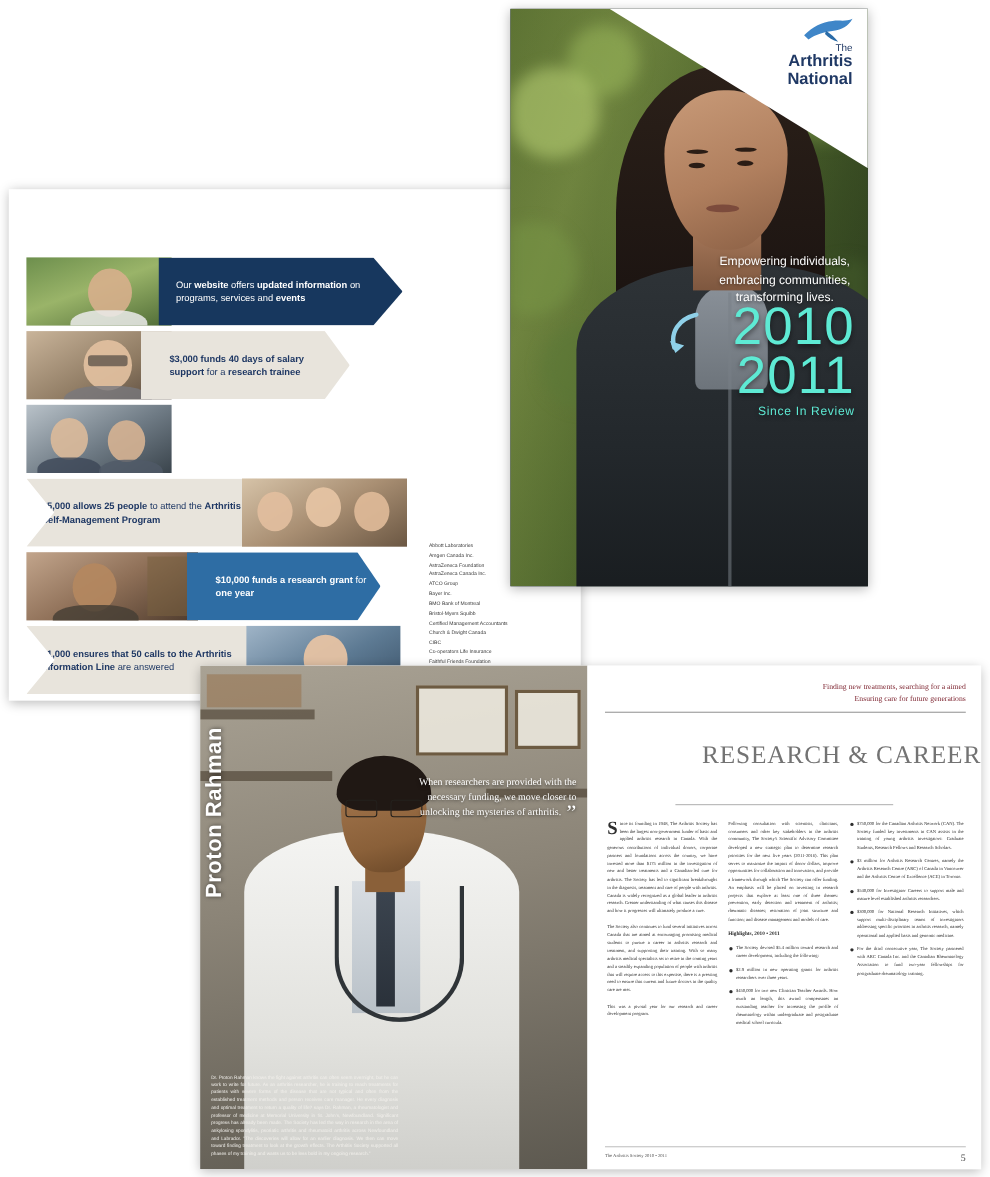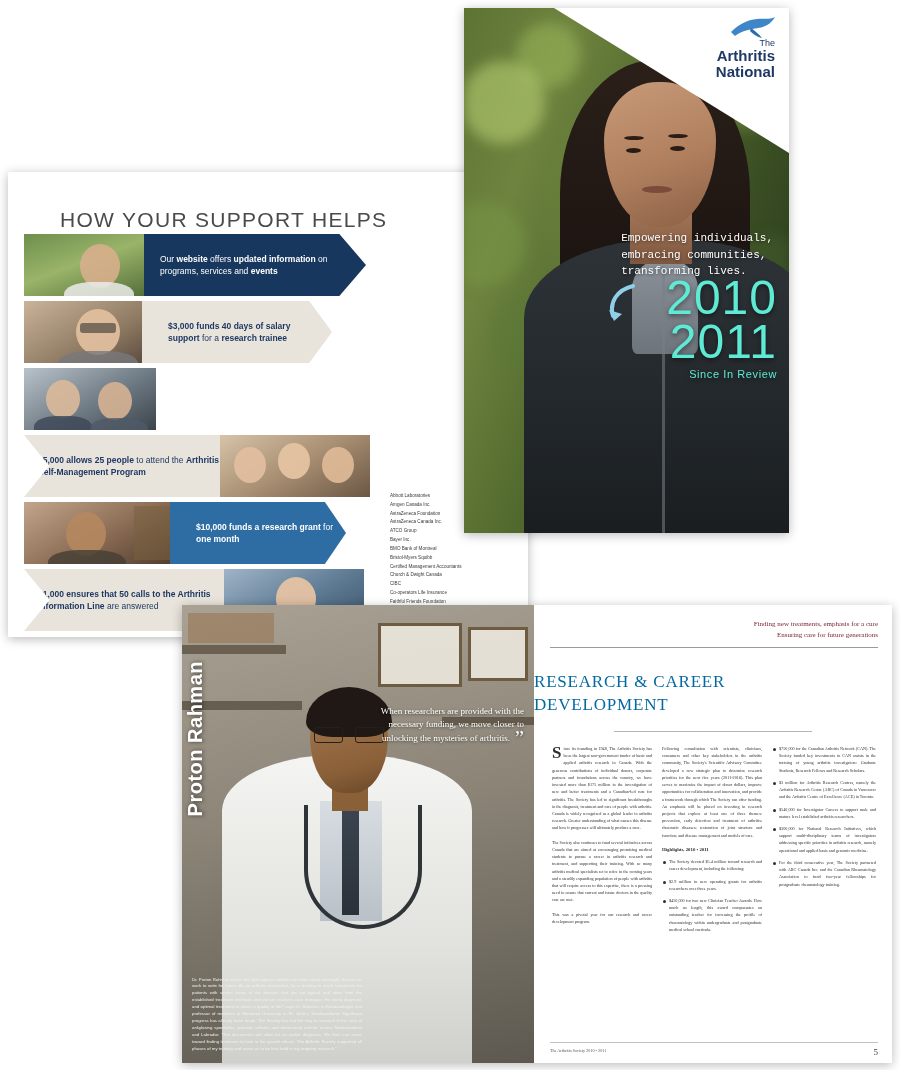--- a/index.html
+++ b/index.html
@@ -225,26 +225,25 @@
     line-height: 1.05;
   }
   #cover-bird {
     position: absolute;
     right: 12px; top: 6px;
     width: 48px; height: 26px;
   }
   #cover-tagline {
     position: absolute;
     right: 16px; top: 222px;
-    text-align: left;
+    text-align: center;
     color: #ffffff;
     font-size: 11px;
     line-height: 1.5;
     text-shadow: 0 1px 3px rgba(0,0,0,0.5);
-    font-family: Liberation Mono, monospace;
   }
   #cover-years {
     position: absolute;
     right: 12px; top: 268px;
     text-align: right;
     color: #5eead4;
     text-shadow: 0 2px 5px rgba(0,0,0,0.45);
   }
   #cover-years .y {
     font-size: 48px;
@@ -405,25 +404,25 @@
   }
   #research-rule {
     position: absolute;
     left: 16px; right: 14px; top: 42px;
     height: 1px;
     background: #9a9a9a;
   }
   #research-heading {
     position: absolute;
     left: 0; right: 0; top: 66px;
-    text-align: left;
+    text-align: right;
     font-family: "Liberation Serif", serif;
-    font-size: 17px;
+    font-size: 23px;
     letter-spacing: 0.8px;
-    color: #0369a1;
+    color: #737373;
     line-height: 1.35;
   }
   #research-heading-rule {
     position: absolute;
     left: 80px; right: 80px; top: 126px;
     height: 1px;
     background: #b5b5b5;
   }
   .rcol {
     position: absolute;
@@ -485,41 +484,40 @@
     position: absolute;
     left: 16px; right: 14px; bottom: 20px;
     height: 1px;
     background: #c2c2c2;
   }
 </style>
 </head>
 <body>
 
 <div class="page" id="page-support">
-  <div class="support-title">HOW YOUR SUPPORT HELPS</div>
 
   <div class="support-rows">
 
     <div class="srow">
       <div class="photo ph1" style="left:0;">
         <div class="face" style="left:56px;top:10px;width:40px;height:44px;background:rgba(215,175,140,0.9);"></div>
         <div class="face" style="left:40px;top:48px;width:70px;height:30px;background:rgba(235,235,235,0.85);border-radius:40% 40% 0 0;"></div>
       </div>
       <div class="band dark chev-right" style="left:120px;width:222px;">
         <span id="t-website">Our <b>website</b> offers <b>updated information</b> on programs, services and <b>events</b></span>
       </div>
     </div>
 
     <div class="srow">
       <div class="photo ph2" style="left:0;">
         <div class="face" style="left:52px;top:8px;width:44px;height:46px;background:rgba(226,192,160,0.92);"></div>
         <div class="face" style="left:56px;top:22px;width:36px;height:10px;background:rgba(40,40,40,0.55);border-radius:3px;"></div>
         <div class="face" style="left:34px;top:50px;width:80px;height:30px;background:rgba(120,120,125,0.8);border-radius:40% 40% 0 0;"></div>
       </div>
-      <div class="band lt chev-right" style="left:118px;width:190px;background:#e8e4dc;color:#1f3864;">
+      <div class="band lt chev-right" style="left:104px;width:190px;background:#e8e4dc;color:#1f3864;">
         <span id="t-salary"><b>$3,000 funds 40 days of salary support</b> for a <b>research trainee</b></span>
       </div>
     </div>
 
     <div class="srow">
       <div class="photo ph3" style="left:0;">
         <div class="face" style="left:22px;top:12px;width:34px;height:38px;background:rgba(220,186,154,0.9);"></div>
         <div class="face" style="left:74px;top:14px;width:34px;height:38px;background:rgba(214,178,146,0.9);"></div>
         <div class="face" style="left:10px;top:48px;width:58px;height:26px;background:rgba(60,70,86,0.8);border-radius:40% 40% 0 0;"></div>
         <div class="face" style="left:66px;top:50px;width:58px;height:26px;background:rgba(80,90,104,0.8);border-radius:40% 40% 0 0;"></div>
@@ -537,21 +535,21 @@
       </div>
     </div>
 
     <div class="srow">
       <div class="photo ph5" style="left:0;width:156px;">
         <div class="face" style="left:42px;top:10px;width:40px;height:44px;background:rgba(180,136,96,0.92);"></div>
         <div class="face" style="left:24px;top:48px;width:78px;height:30px;background:rgba(70,62,52,0.82);border-radius:40% 40% 0 0;"></div>
         <div class="office-shelf" style="left:110px;top:4px;width:46px;height:54px;background:rgba(120,96,64,0.55);"></div>
       </div>
       <div class="band blue chev-right" style="left:146px;width:176px;">
-        <span id="t-grant"><b>$10,000 funds a research grant</b> for <b>one month</b></span>
+        <span id="t-grant"><b>$10,000 funds a research grant</b> for <b>one year</b></span>
       </div>
     </div>
 
     <div class="srow">
       <div class="band lt chev-left" style="left:0;width:214px;background:#e8e4dc;color:#1f3864;padding-left:14px;">
         <span id="t-infoline"><b>$1,000 ensures that 50 calls to the Arthritis Information Line</b> are answered</span>
       </div>
       <div class="photo" style="left:200px;width:140px;background-image:linear-gradient(150deg,#9fb4c7,#5d7a93 55%,#3b5268);">
         <div class="face" style="left:52px;top:8px;width:40px;height:44px;background:rgba(232,196,164,0.93);"></div>
         <div class="face" style="left:34px;top:48px;width:76px;height:30px;background:rgba(100,112,126,0.85);border-radius:40% 40% 0 0;"></div>
@@ -655,28 +653,27 @@
 
     <div id="research-quote">
       <span id="q-text">When researchers are provided with the necessary funding, we move closer to unlocking the mysteries of arthritis.</span><span class="qmark">&nbsp;”</span>
     </div>
 
     <div id="research-caption">Dr. Proton Rahman knows the fight against arthritis can often seem overnight, but he can work to write for future. As an arthritis researcher, he is training to reach treatments for patients with severe forms of the disease that are not typical and often from the established treatment methods and person receives care manager. He every diagnosis and optimal treatment to return a quality of life? says Dr. Rahman, a rheumatologist and professor of medicine at Memorial University in St. John's, Newfoundland. Significant progress has already been made. The Society has led the way in research in the area of ankylosing spondylitis, psoriatic arthritis and rheumatoid arthritis across Newfoundland and Labrador. "The discoveries will allow for an earlier diagnosis. We then can move toward finding treatment to look at the growth effects. The Arthritis Society supported all phases of my training and wants us to be less bold in my ongoing research."</div>
   </div>
 
   <div id="research-right">
     <div id="research-kicker">
-      <div>Finding new treatments, emphasis for a cure</div>
+      <div>Finding new treatments, searching for a aimed</div>
       <div>Ensuring care for future generations</div>
     </div>
     <div id="research-rule"></div>
 
     <div id="research-heading">
       <div>RESEARCH &amp; CAREER</div>
-      <div>DEVELOPMENT</div>
     </div>
     <div id="research-heading-rule"></div>
 
     <div class="rcol" id="rcol1">
       <p class="dropcap">Since its founding in 1948, The Arthritis Society has been the largest non-government funder of basic and applied arthritis research in Canada. With the generous contributions of individual donors, corporate partners and foundations across the country, we have invested more than $175 million in the investigation of new and better treatments and a Canadian-led cure for arthritis. The Society has led to significant breakthroughs in the diagnosis, treatment and care of people with arthritis. Canada is widely recognized as a global leader in arthritis research. Greater understanding of what causes this disease and how it progresses will ultimately produce a cure.</p>
       <p>The Society also continues to fund several initiatives across Canada that are aimed at encouraging promising medical students to pursue a career in arthritis research and treatment, and supporting their training. With so many arthritis medical specialists set to retire in the coming years and a steadily expanding population of people with arthritis that will require access to this expertise, there is a pressing need to ensure that current and future doctors in the quality care are met.</p>
       <p>This was a pivotal year for our research and career development program.</p>
     </div>
 
     <div class="rcol" id="rcol2">

